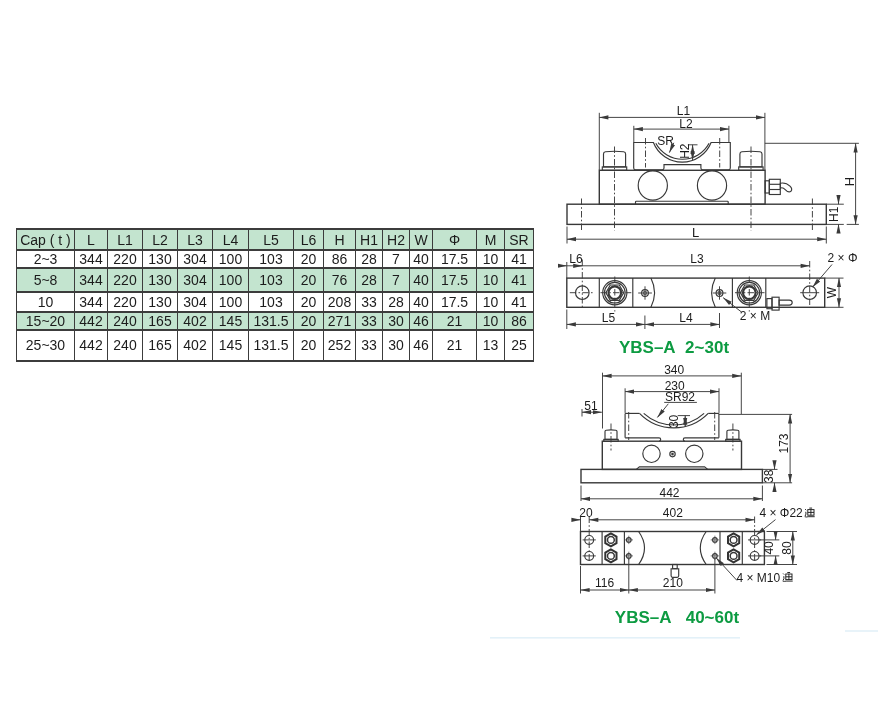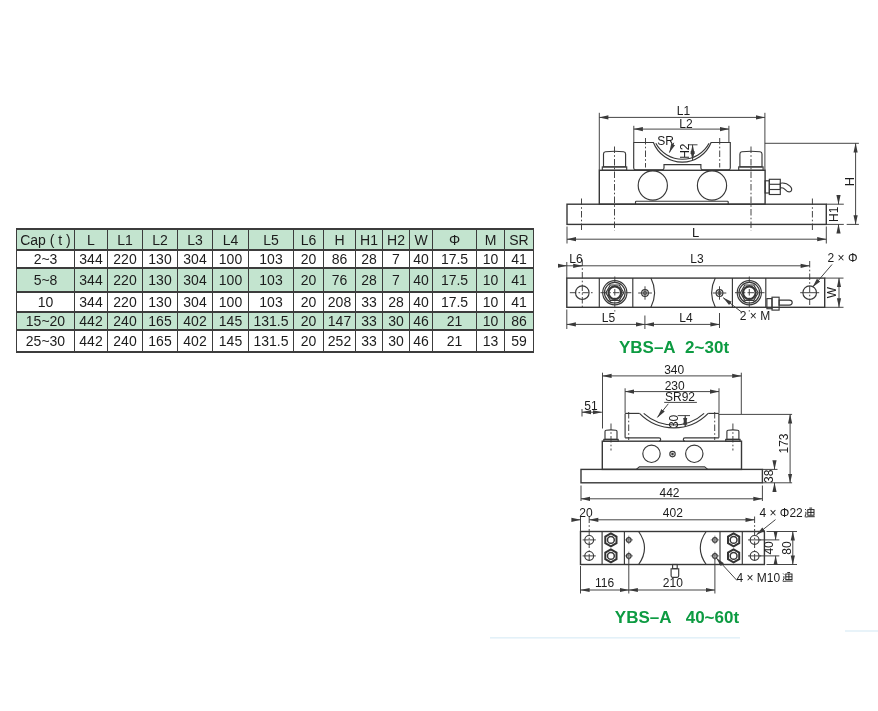--- a/index.html
+++ b/index.html
@@ -110,44 +110,44 @@
       </tr>
 <tr class="g" style="height:14px">
         <td>15~20</td>
         <td>442</td>
         <td>240</td>
         <td>165</td>
         <td>402</td>
         <td>145</td>
         <td>131.5</td>
         <td>20</td>
-        <td>147</td>
+        <td>271</td>
         <td>33</td>
         <td>30</td>
         <td>46</td>
         <td>21</td>
         <td>10</td>
         <td>86</td>
       </tr>
-<tr style="height:22px">
+<tr style="height:31px">
         <td>25~30</td>
         <td>442</td>
         <td>240</td>
         <td>165</td>
         <td>402</td>
         <td>145</td>
         <td>131.5</td>
         <td>20</td>
         <td>252</td>
         <td>33</td>
         <td>30</td>
         <td>46</td>
         <td>21</td>
         <td>13</td>
-        <td>59</td>
+        <td>25</td>
       </tr>
 </tbody>
   </table>
 <svg width="878" height="711" viewBox="0 0 878 711">
 <defs>
 <marker id="a" viewBox="0 0 10 6" refX="9.3" refY="3" markerWidth="10" markerHeight="6" markerUnits="userSpaceOnUse" orient="auto-start-reverse">
 <path d="M9.6,3 L0.2,0.9 L0.2,5.1 Z" fill="#3a3a3a"></path>
 </marker>
 </defs>
 

